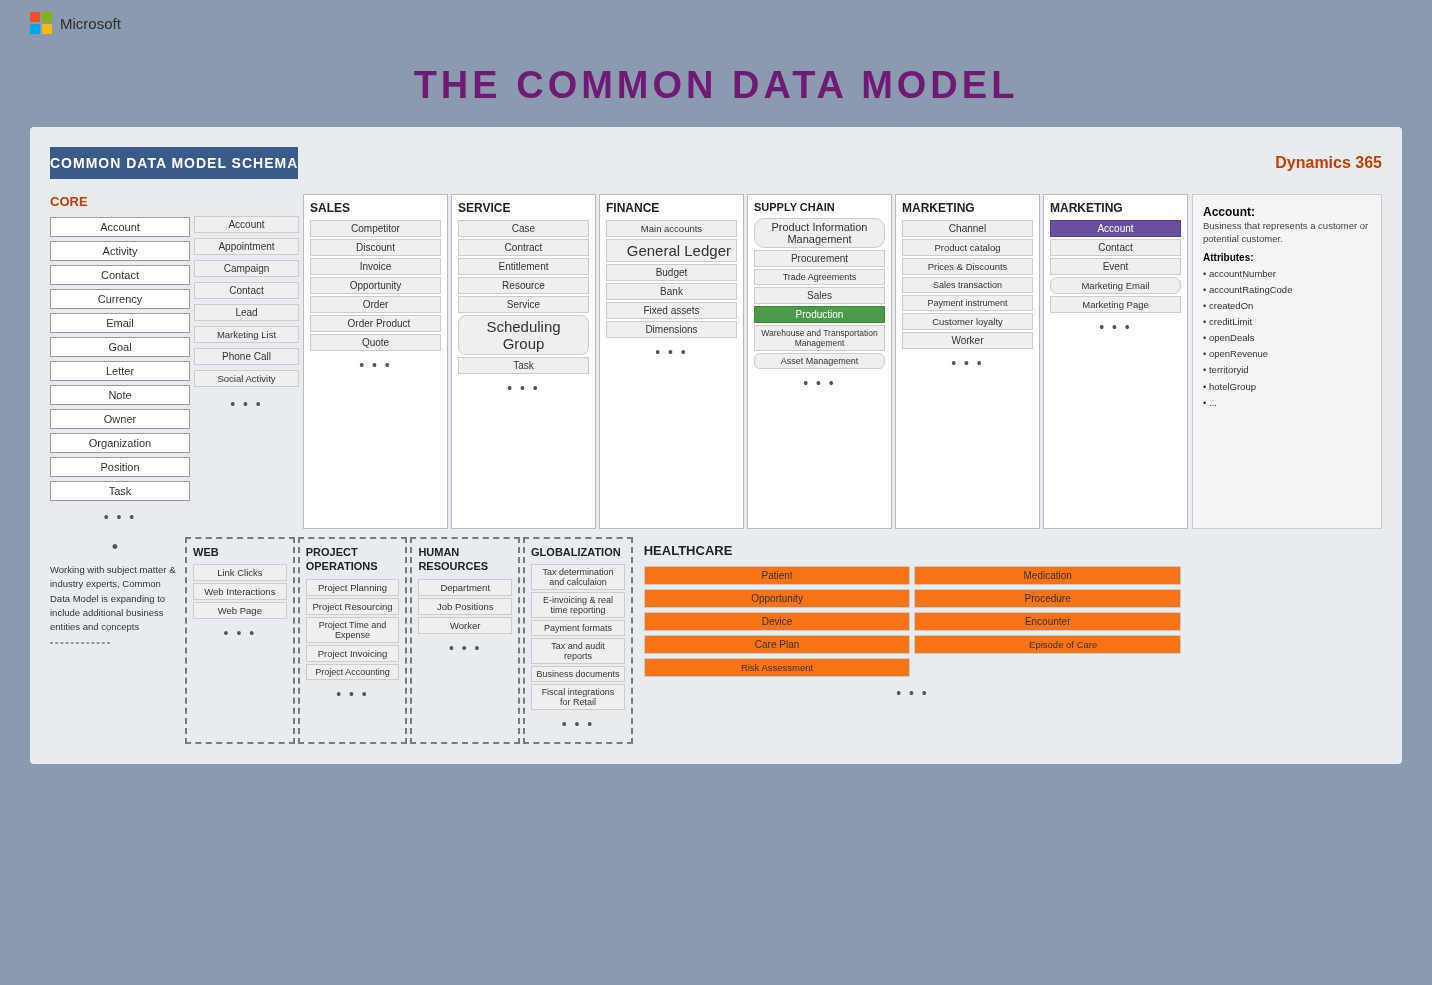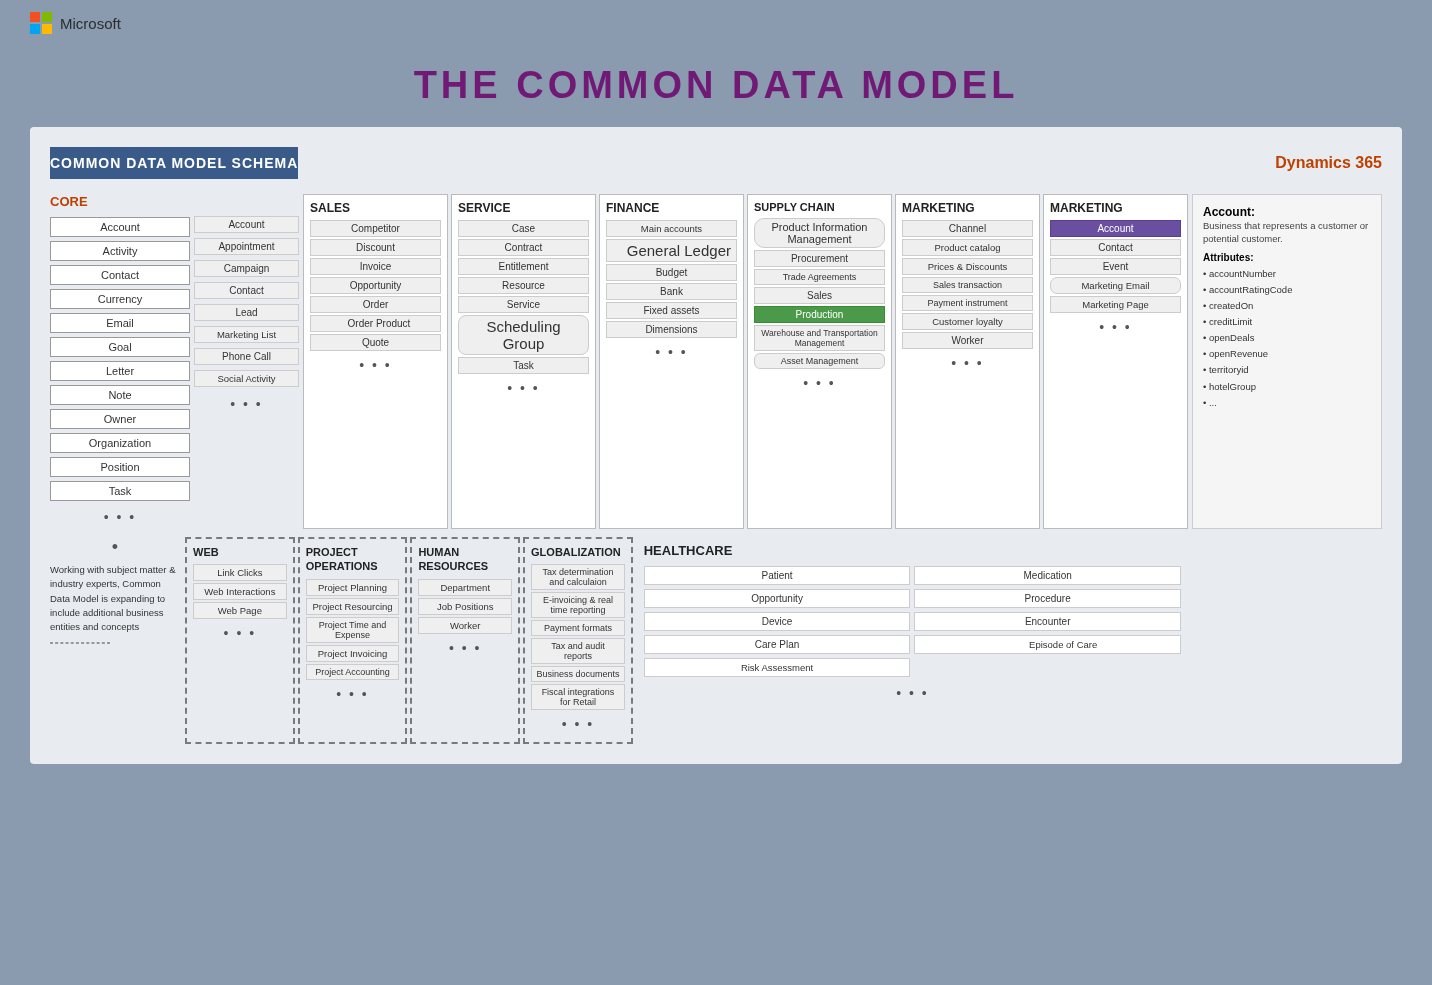--- a/index.html
+++ b/index.html
@@ -168,21 +168,21 @@
       color: #222;
       margin-bottom: 8px;
     }
     .hc-grid {
       display: grid;
       grid-template-columns: 1fr 1fr;
       gap: 4px;
     }
     .hc-item {
       font-size: 10px;
-      background: #ffffff;
+      background: #f97316;
       border: 1px solid #ccc;
       padding: 3px 5px;
       text-align: center;
       color: #333;
     }
     .account-box {
       width: 190px;
       flex-shrink: 0;
       background: #f5f5f5;
       border: 1px solid #ccc;

